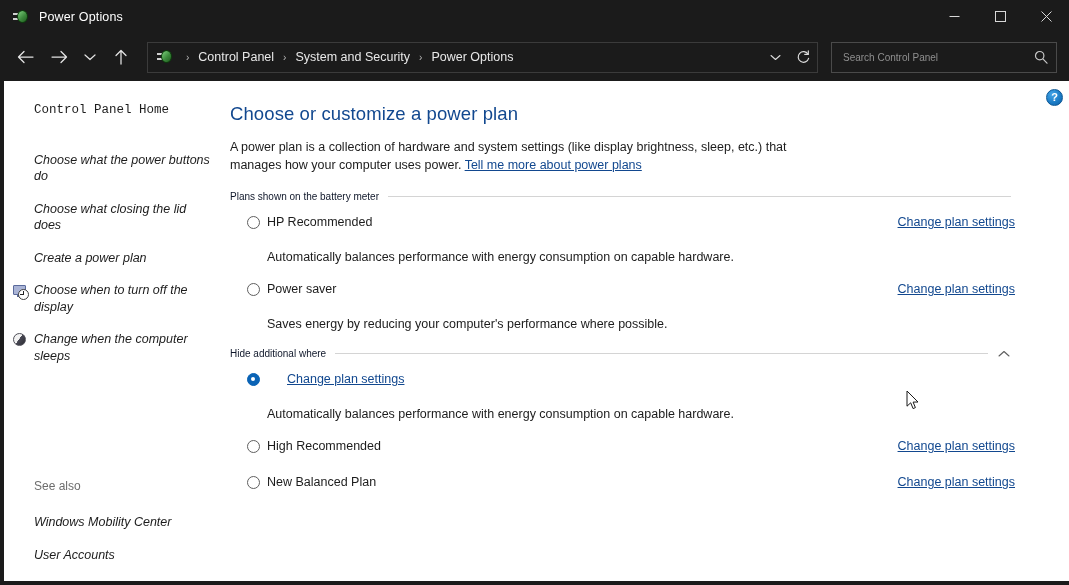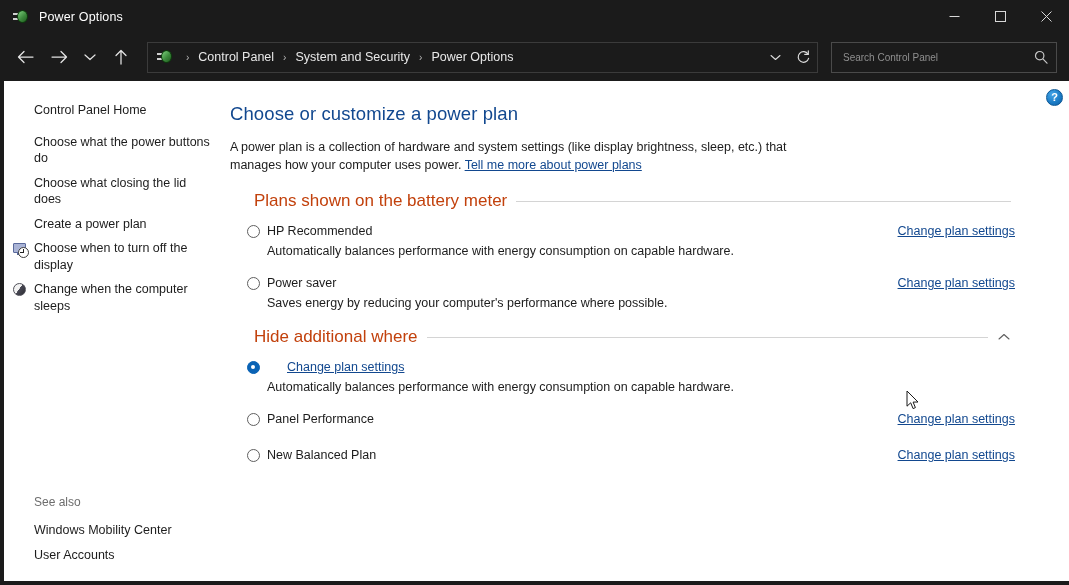--- a/index.html
+++ b/index.html
@@ -203,22 +203,22 @@
     flex-direction: column;
   }
   .side-link {
     color: #1c1c1c;
     font-size: 12.5px;
     line-height: 16.5px;
     padding: 2px 14px 2px 30px;
     position: relative;
     cursor: default;
   }
-  .side-home { margin-bottom: 7px; }
-  .side-gap { margin-top: 4px; }
+  .side-home { margin-bottom: 17px; font-family: Liberation Mono, monospace; }
+  .side-gap { margin-top: 12px; font-style: italic; }
   .side-ico {
     position: absolute;
     left: 8px;
     top: 3px;
     width: 16px; height: 16px;
   }
   
   .ico-display .mon {
     position: absolute; left: 1px; top: 2px;
     width: 13px; height: 10px;
@@ -288,24 +288,23 @@
 
   
   .sec-head {
     display: flex;
     align-items: center;
     gap: 9px;
     margin-bottom: 4px;
     padding-right: 4px;
   }
   .sec-head .label {
-    color: #c2410c;
-    font-size: 17px;
+    color: #0f172a;
+    font-size: 10px;
     white-space: nowrap;
-    margin-left: 24px;
   }
   .sec-head .rule {
     flex: 1 1 auto;
     height: 1px;
     background: #d4d4d4;
   }
   .sec-head .chev {
     flex: 0 0 14px;
     color: #5e5e5e;
     display: flex; align-items: center; justify-content: center;
@@ -356,21 +355,21 @@
     line-height: 17px;
     white-space: nowrap;
     flex: 0 0 auto;
     margin-left: 20px;
   }
   .plan-desc {
     color: #1c1c1c;
     font-size: 12.5px;
     line-height: 17px;
     padding-left: 20px;
-    margin-top: 3px;
+    margin-top: 18px;
   }
 
   .help-btn {
     position: absolute;
     right: 6px;
     top: 8px;
     width: 17px; height: 17px;
     border-radius: 50%;
     background: radial-gradient(circle at 35% 30%, #43a5e8 0%, #1a7ac4 60%, #0d5ea3 100%);
     border: 1px solid #0c5795;
@@ -574,21 +573,21 @@
               <div class="plan-top">
                 <span class="radio checked"></span>
                 <a class="plan-link" href="#">Change plan settings</a>
               </div>
               <div class="plan-desc">Automatically balances performance with energy consumption on capable hardware.</div>
             </div>
 
             <div class="plan-row" style="margin-bottom:19px;">
               <div class="plan-top">
                 <span class="radio"></span>
-                <span class="plan-name">Panel Performance</span>
+                <span class="plan-name">High Recommended</span>
                 <a class="plan-link" href="#">Change plan settings</a>
               </div>
             </div>
 
             <div class="plan-row">
               <div class="plan-top">
                 <span class="radio"></span>
                 <span class="plan-name">New Balanced Plan</span>
                 <a class="plan-link" href="#">Change plan settings</a>
               </div>

